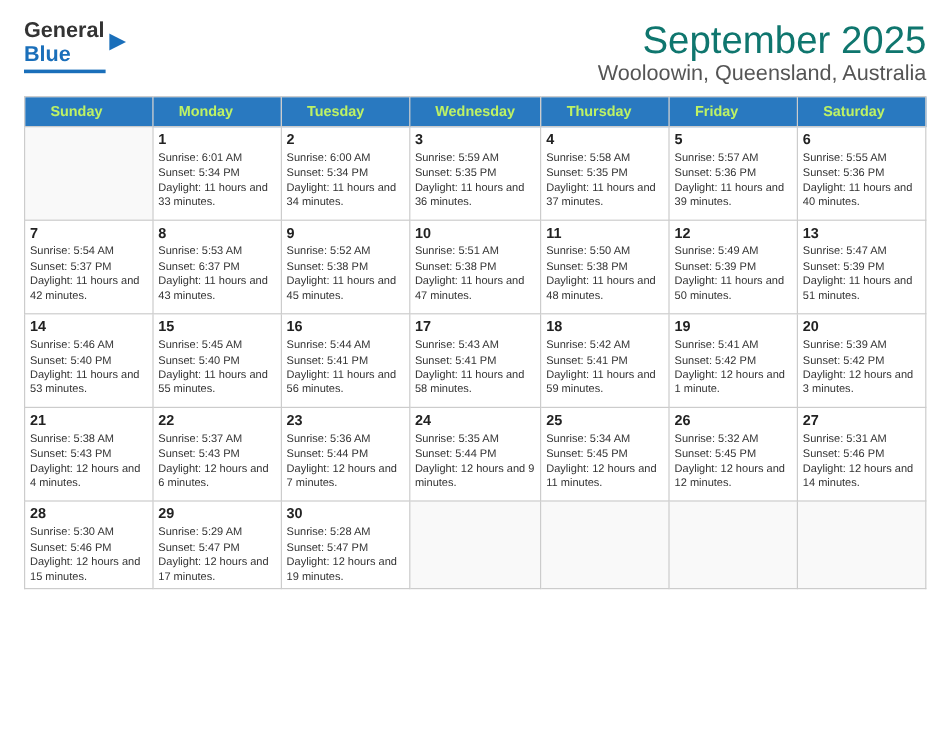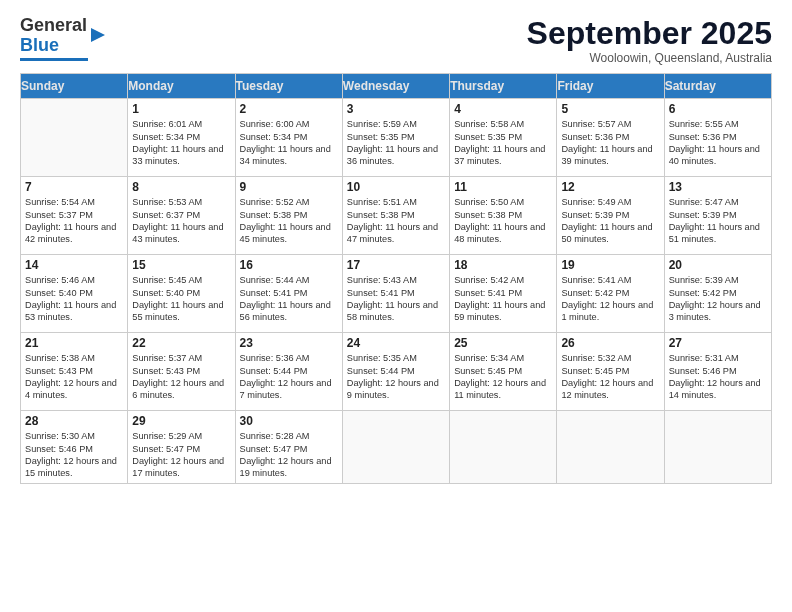--- a/index.html
+++ b/index.html
@@ -26,37 +26,37 @@
       display: flex;
       flex-direction: column;
       align-items: flex-start;
       justify-content: flex-end;
     }
     .title-block {
       text-align: right;
     }
     .month-title {
       font-size: 32px;
-      font-weight: bold;
-      color: #0f172a;
+      font-weight: normal;
+      color: #0f766e;
       line-height: 1.1;
     }
     .location {
-      font-size: 12px;
+      font-size: 18px;
       color: #555;
     }
     table {
       width: 100%;
       border-collapse: collapse;
       font-size: 10px;
     }
     thead tr th {
       background: #2979c0;
-      color: #e5e5e5;
-      padding: 5px 0;
+      color: #bef264;
+      padding: 5px 21px;
       text-align: left;
       font-size: 12px;
       font-weight: bold;
       border: 1px solid #ccc;
     }
     tbody tr td {
       border: 1px solid #ccc;
       vertical-align: top;
       padding: 3px 4px;
       height: 78px;

